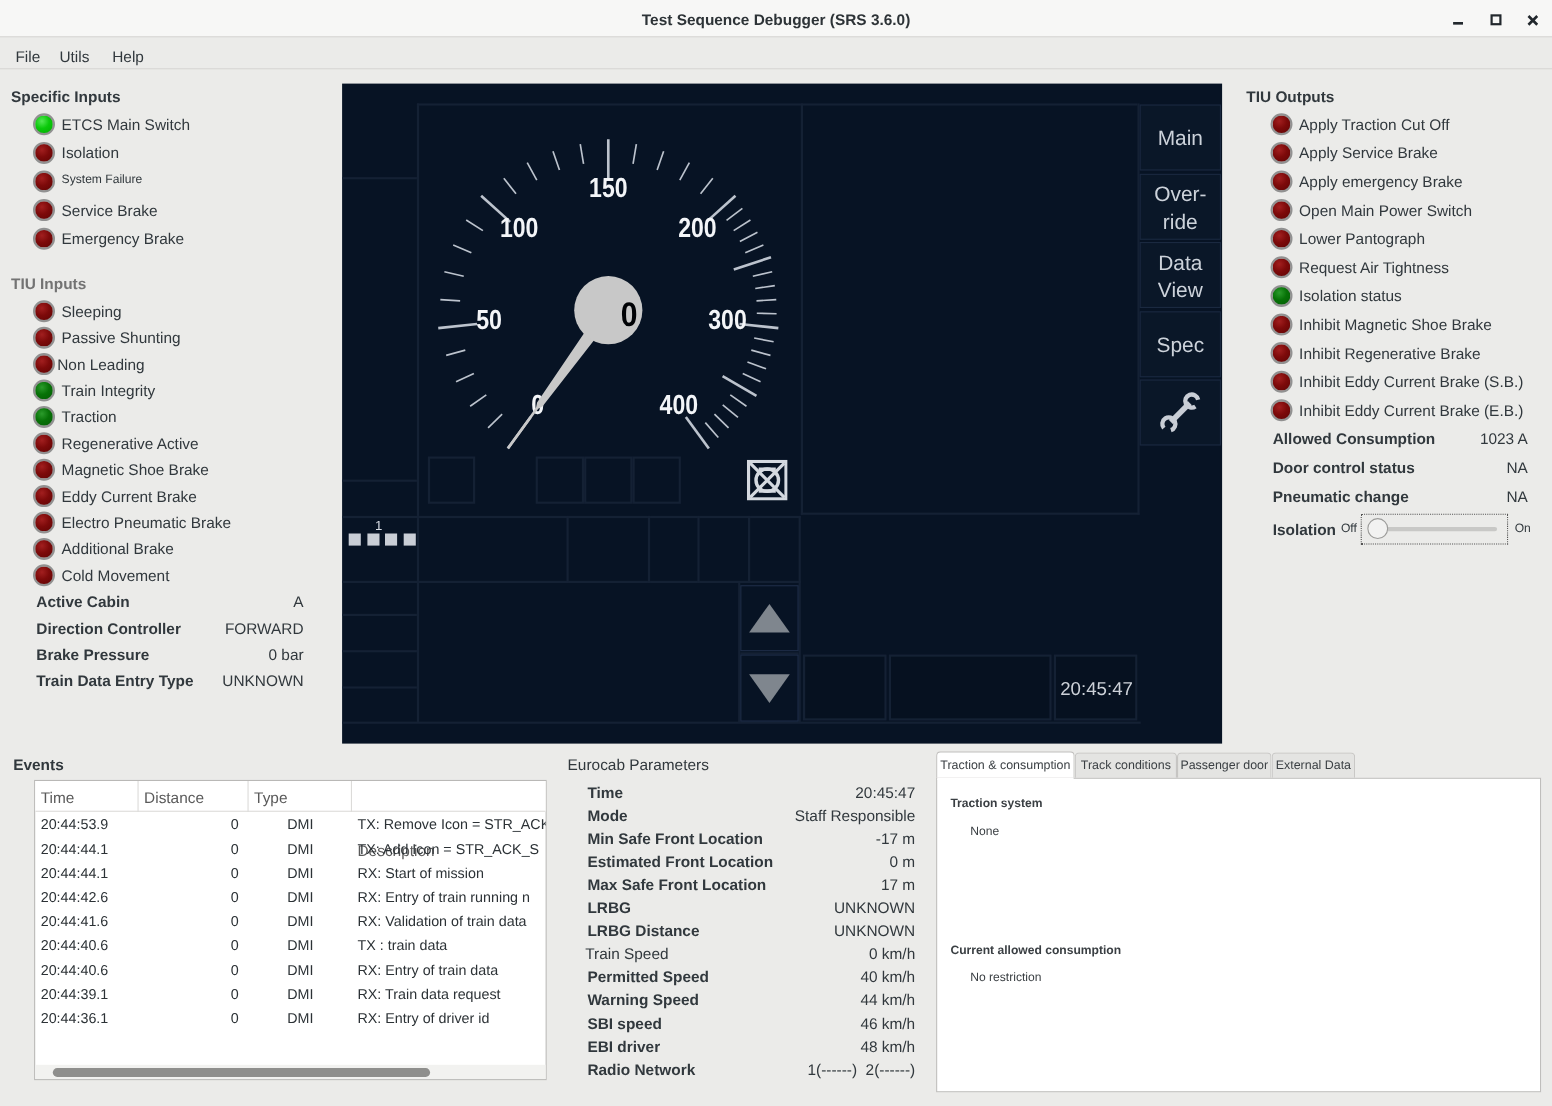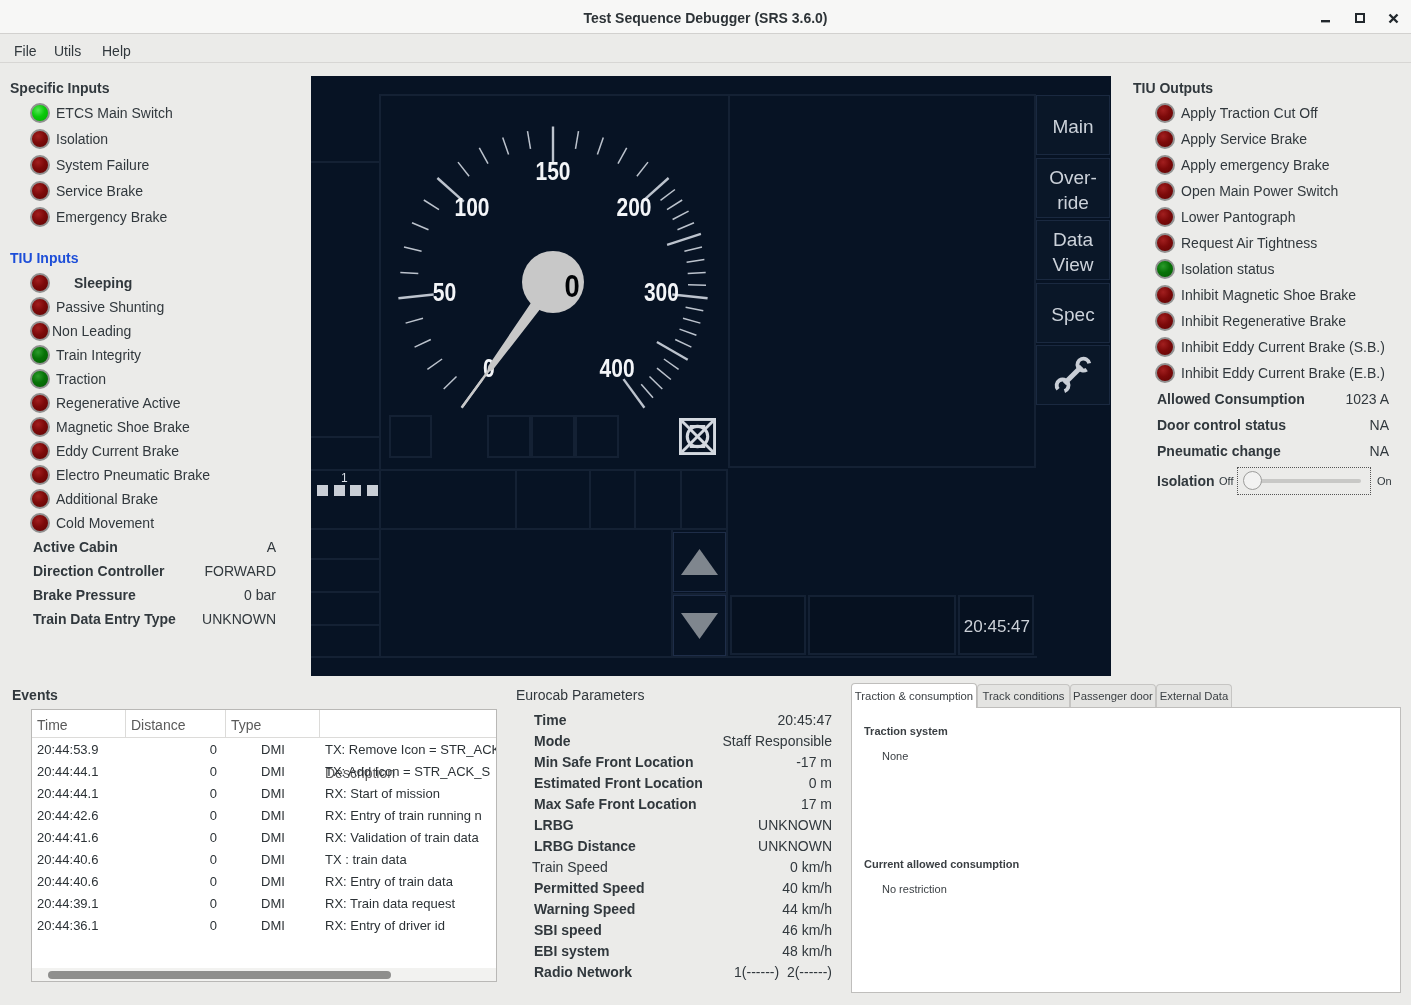--- a/index.html
+++ b/index.html
@@ -15,28 +15,28 @@
 <div class="abs" style="left:0;top:35px;width:1411px;height:28px;background:#ebebe9;border-bottom:1px solid #d7d6d4;"></div>
 <div style="position:absolute;left:14px;top:44px;font-size:14px;font-weight:400;color:#31383d;white-space:nowrap;line-height:1;">File</div>
 <div style="position:absolute;left:54px;top:44px;font-size:14px;font-weight:400;color:#31383d;white-space:nowrap;line-height:1;">Utils</div>
 <div style="position:absolute;left:102px;top:44px;font-size:14px;font-weight:400;color:#31383d;white-space:nowrap;line-height:1;">Help</div>
 <div style="position:absolute;left:10px;top:81px;font-size:14px;font-weight:700;color:#31383d;white-space:nowrap;line-height:1;">Specific Inputs</div>
 <div style="position:absolute;left:30px;top:103px;width:20px;height:20px;border-radius:50%;border:2px solid #919191;box-sizing:border-box;background:radial-gradient(circle at 38% 32%, #55e855 0%, #0bc90b 45%, #00ad00 100%);"></div>
 <div style="position:absolute;left:56px;top:106px;font-size:14px;font-weight:400;color:#31383d;white-space:nowrap;line-height:1;">ETCS Main Switch</div>
 <div style="position:absolute;left:30px;top:129px;width:20px;height:20px;border-radius:50%;border:2px solid #919191;box-sizing:border-box;background:radial-gradient(circle at 38% 32%, #a21f1f 0%, #7d0a0a 45%, #5e0404 100%);"></div>
 <div style="position:absolute;left:56px;top:132px;font-size:14px;font-weight:400;color:#31383d;white-space:nowrap;line-height:1;">Isolation</div>
 <div style="position:absolute;left:30px;top:155px;width:20px;height:20px;border-radius:50%;border:2px solid #919191;box-sizing:border-box;background:radial-gradient(circle at 38% 32%, #a21f1f 0%, #7d0a0a 45%, #5e0404 100%);"></div>
-<div style="position:absolute;left:56px;top:158px;font-size:14px;font-weight:400;color:#31383d;white-space:nowrap;line-height:1;">System Failure</div>
+<div style="position:absolute;left:56px;top:158px;font-size:11px;font-weight:400;color:#31383d;white-space:nowrap;line-height:1;">System Failure</div>
 <div style="position:absolute;left:30px;top:181px;width:20px;height:20px;border-radius:50%;border:2px solid #919191;box-sizing:border-box;background:radial-gradient(circle at 38% 32%, #a21f1f 0%, #7d0a0a 45%, #5e0404 100%);"></div>
 <div style="position:absolute;left:56px;top:184px;font-size:14px;font-weight:400;color:#31383d;white-space:nowrap;line-height:1;">Service Brake</div>
 <div style="position:absolute;left:30px;top:207px;width:20px;height:20px;border-radius:50%;border:2px solid #919191;box-sizing:border-box;background:radial-gradient(circle at 38% 32%, #a21f1f 0%, #7d0a0a 45%, #5e0404 100%);"></div>
 <div style="position:absolute;left:56px;top:210px;font-size:14px;font-weight:400;color:#31383d;white-space:nowrap;line-height:1;">Emergency Brake</div>
-<div style="position:absolute;left:10px;top:251px;font-size:14px;font-weight:700;color:#1d4ed8;white-space:nowrap;line-height:1;">TIU Inputs</div>
+<div style="position:absolute;left:10px;top:251px;font-size:14px;font-weight:700;color:#737373;white-space:nowrap;line-height:1;">TIU Inputs</div>
 <div style="position:absolute;left:30px;top:273px;width:20px;height:20px;border-radius:50%;border:2px solid #919191;box-sizing:border-box;background:radial-gradient(circle at 38% 32%, #a21f1f 0%, #7d0a0a 45%, #5e0404 100%);"></div>
-<div style="position:absolute;left:56px;top:276px;font-size:14px;font-weight:700;color:#31383d;white-space:nowrap;line-height:1;margin-left:18px;">Sleeping</div>
+<div style="position:absolute;left:56px;top:276px;font-size:14px;font-weight:400;color:#31383d;white-space:nowrap;line-height:1;">Sleeping</div>
 <div style="position:absolute;left:30px;top:297px;width:20px;height:20px;border-radius:50%;border:2px solid #919191;box-sizing:border-box;background:radial-gradient(circle at 38% 32%, #a21f1f 0%, #7d0a0a 45%, #5e0404 100%);"></div>
 <div style="position:absolute;left:56px;top:300px;font-size:14px;font-weight:400;color:#31383d;white-space:nowrap;line-height:1;">Passive Shunting</div>
 <div style="position:absolute;left:30px;top:321px;width:20px;height:20px;border-radius:50%;border:2px solid #919191;box-sizing:border-box;background:radial-gradient(circle at 38% 32%, #a21f1f 0%, #7d0a0a 45%, #5e0404 100%);"></div>
 <div style="position:absolute;left:52px;top:324px;font-size:14px;font-weight:400;color:#31383d;white-space:nowrap;line-height:1;">Non Leading</div>
 <div style="position:absolute;left:30px;top:345px;width:20px;height:20px;border-radius:50%;border:2px solid #919191;box-sizing:border-box;background:radial-gradient(circle at 38% 32%, #2b9b2b 0%, #077207 45%, #035c03 100%);"></div>
 <div style="position:absolute;left:56px;top:348px;font-size:14px;font-weight:400;color:#31383d;white-space:nowrap;line-height:1;">Train Integrity</div>
 <div style="position:absolute;left:30px;top:369px;width:20px;height:20px;border-radius:50%;border:2px solid #919191;box-sizing:border-box;background:radial-gradient(circle at 38% 32%, #2b9b2b 0%, #077207 45%, #035c03 100%);"></div>
 <div style="position:absolute;left:56px;top:372px;font-size:14px;font-weight:400;color:#31383d;white-space:nowrap;line-height:1;">Traction</div>
 <div style="position:absolute;left:30px;top:393px;width:20px;height:20px;border-radius:50%;border:2px solid #919191;box-sizing:border-box;background:radial-gradient(circle at 38% 32%, #a21f1f 0%, #7d0a0a 45%, #5e0404 100%);"></div>
 <div style="position:absolute;left:56px;top:396px;font-size:14px;font-weight:400;color:#31383d;white-space:nowrap;line-height:1;">Regenerative Active</div>
@@ -278,21 +278,21 @@
 <div style="position:absolute;left:534px;top:839px;font-size:14px;font-weight:700;color:#31383d;white-space:nowrap;line-height:1;">LRBG Distance</div>
 <div style="position:absolute;right:579px;top:839px;font-size:14px;font-weight:400;color:#31383d;white-space:nowrap;line-height:1;">UNKNOWN</div>
 <div style="position:absolute;left:532px;top:860px;font-size:14px;font-weight:400;color:#31383d;white-space:nowrap;line-height:1;">Train Speed</div>
 <div style="position:absolute;right:579px;top:860px;font-size:14px;font-weight:400;color:#31383d;white-space:nowrap;line-height:1;">0 km/h</div>
 <div style="position:absolute;left:534px;top:881px;font-size:14px;font-weight:700;color:#31383d;white-space:nowrap;line-height:1;">Permitted Speed</div>
 <div style="position:absolute;right:579px;top:881px;font-size:14px;font-weight:400;color:#31383d;white-space:nowrap;line-height:1;">40 km/h</div>
 <div style="position:absolute;left:534px;top:902px;font-size:14px;font-weight:700;color:#31383d;white-space:nowrap;line-height:1;">Warning Speed</div>
 <div style="position:absolute;right:579px;top:902px;font-size:14px;font-weight:400;color:#31383d;white-space:nowrap;line-height:1;">44 km/h</div>
 <div style="position:absolute;left:534px;top:923px;font-size:14px;font-weight:700;color:#31383d;white-space:nowrap;line-height:1;">SBI speed</div>
 <div style="position:absolute;right:579px;top:923px;font-size:14px;font-weight:400;color:#31383d;white-space:nowrap;line-height:1;">46 km/h</div>
-<div style="position:absolute;left:534px;top:944px;font-size:14px;font-weight:700;color:#31383d;white-space:nowrap;line-height:1;">EBI system</div>
+<div style="position:absolute;left:534px;top:944px;font-size:14px;font-weight:700;color:#31383d;white-space:nowrap;line-height:1;">EBI driver</div>
 <div style="position:absolute;right:579px;top:944px;font-size:14px;font-weight:400;color:#31383d;white-space:nowrap;line-height:1;">48 km/h</div>
 <div style="position:absolute;left:534px;top:965px;font-size:14px;font-weight:700;color:#31383d;white-space:nowrap;line-height:1;">Radio Network</div>
 <div style="position:absolute;right:579px;top:965px;font-size:14px;font-weight:400;color:#31383d;white-space:nowrap;line-height:1;">1(------)&nbsp; 2(------)</div>
 <div class="abs" style="left:851px;top:683px;width:126px;height:25px;background:#fff;border:1px solid #bfbebc;border-bottom:none;border-radius:4px 4px 0 0;"></div>
 <div class="abs" style="left:851px;top:690px;width:126px;text-align:center;font-size:11.3px;color:#3a3f43;white-space:nowrap;">Traction &amp; consumption</div>
 <div class="abs" style="left:977px;top:684px;width:93px;height:24px;background:#e4e4e2;border:1px solid #c6c5c3;border-bottom:none;border-radius:4px 4px 0 0;"></div>
 <div class="abs" style="left:977px;top:690px;width:93px;text-align:center;font-size:11.3px;color:#3a3f43;white-space:nowrap;">Track conditions</div>
 <div class="abs" style="left:1070px;top:684px;width:86px;height:24px;background:#e4e4e2;border:1px solid #c6c5c3;border-bottom:none;border-radius:4px 4px 0 0;"></div>
 <div class="abs" style="left:1070px;top:690px;width:86px;text-align:center;font-size:11.3px;color:#3a3f43;white-space:nowrap;">Passenger door</div>
 <div class="abs" style="left:1156px;top:684px;width:76px;height:24px;background:#e4e4e2;border:1px solid #c6c5c3;border-bottom:none;border-radius:4px 4px 0 0;"></div>

